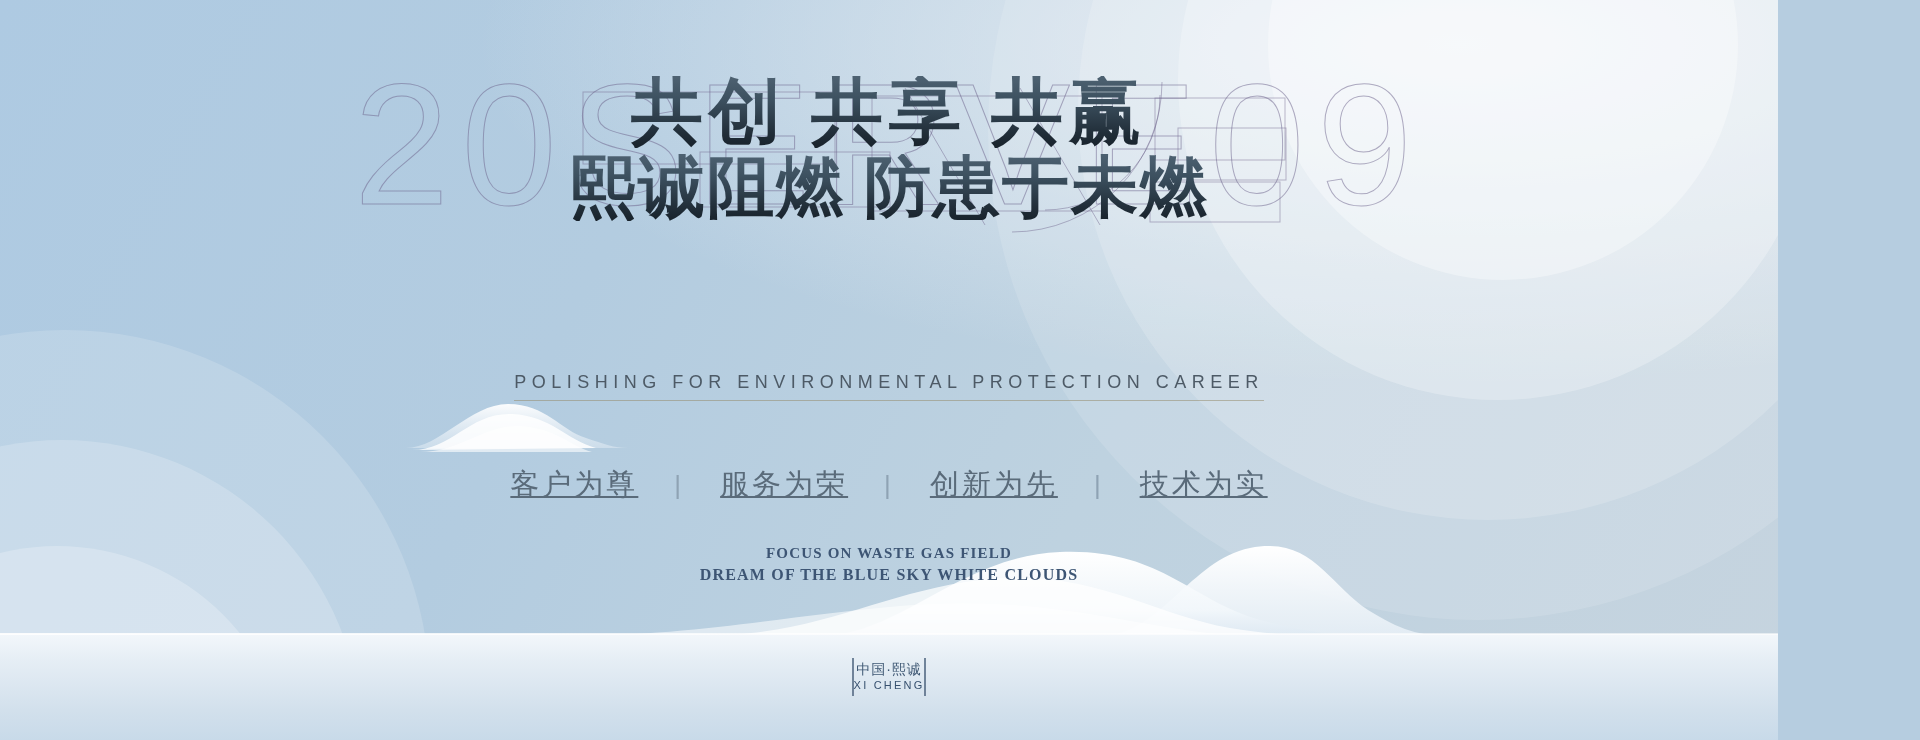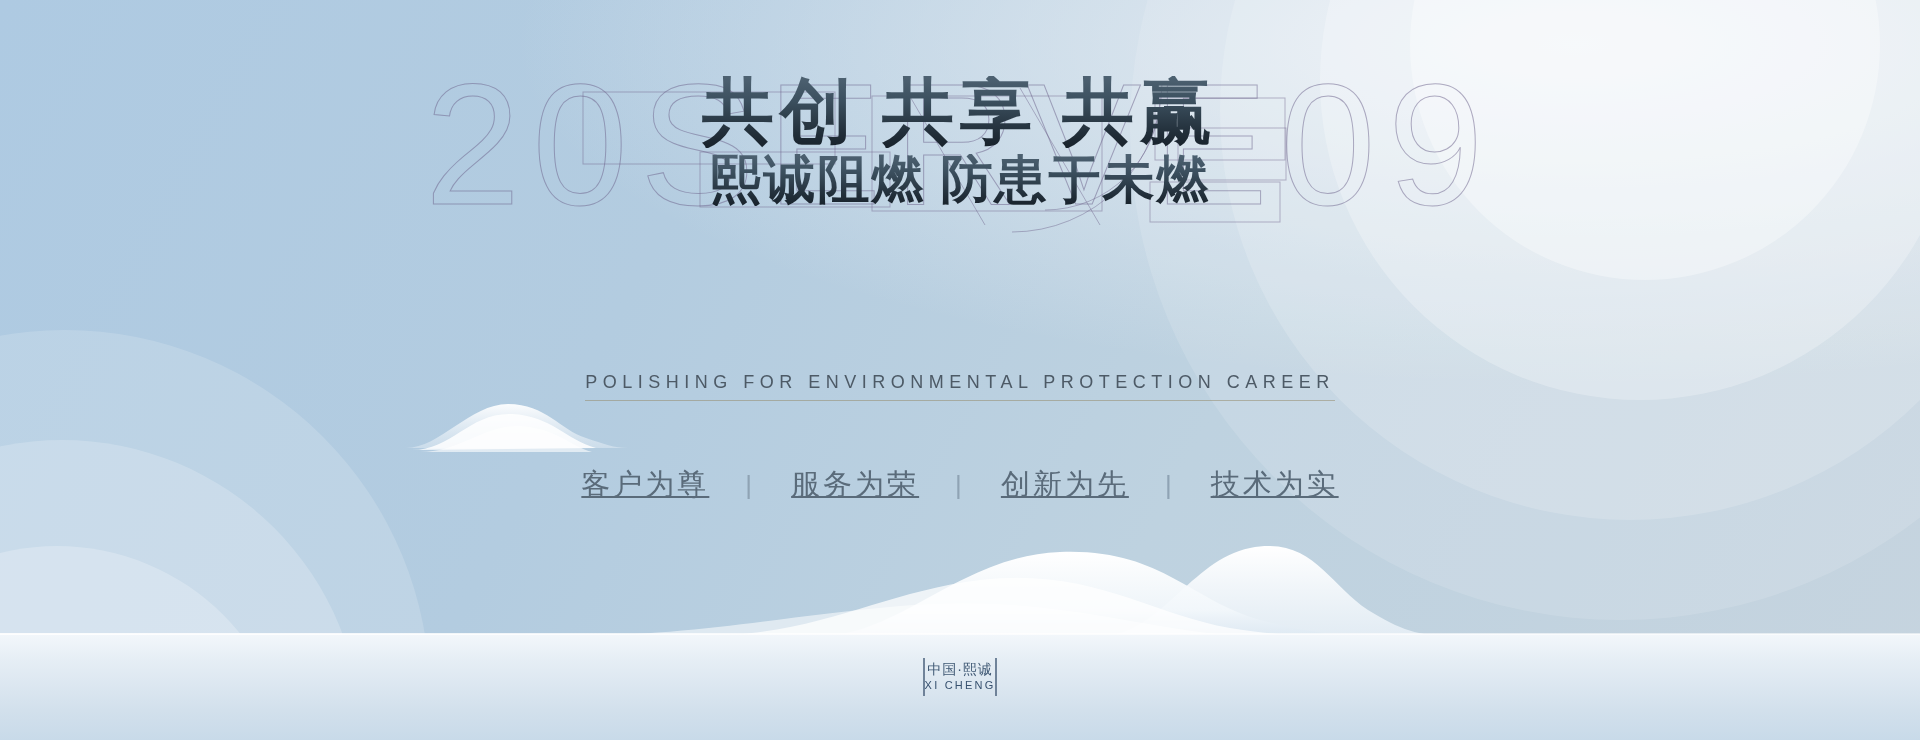--- a/index.html
+++ b/index.html
@@ -1,21 +1,21 @@
 <!DOCTYPE html>
 <html><head>
 <meta charset="utf-8">
 <style>
   html,body{margin:0;padding:0;}
   body{
     width:1920px;height:740px;overflow:hidden;
     font-family:"Liberation Sans","DejaVu Sans",sans-serif;
     background:#b6cde0;
   }
-  #stage{position:relative;width:1920px;height:740px;overflow:hidden;}
+  #stage{position:relative;width:1736px;height:740px;overflow:hidden;padding-left:42px;}
 
   
   .bg-base{
     position:absolute;inset:0;
     background:
       radial-gradient(120% 100% at 82% 6%, #e9eff5 0%, rgba(233,239,245,0) 46%),
       linear-gradient(118deg,#aecae2 0%, #b3cce0 34%, #bed2e0 62%, #c6d4df 100%);
   }
   
   .ground{
@@ -61,21 +61,21 @@
   .hl-line{
     font-family:"Liberation Serif","DejaVu Serif",serif;
     font-weight:700;
     line-height:1.0;
     background:linear-gradient(180deg,#4e6272 0%, #3c505f 34%, #222f3a 78%, #18222b 100%);
     -webkit-background-clip:text;background-clip:text;
     color:transparent;
     white-space:nowrap;
   }
   .hl-1{font-size:72px;letter-spacing:6px;}
-  .hl-2{font-size:52px;letter-spacing:2px;margin-top:6px;}
+  .hl-2{font-size:67px;letter-spacing:2px;margin-top:6px;}
 
   
   .tagline-wrap{
     position:absolute;left:0;right:0;top:372px;text-align:center;
   }
   .tagline{
     display:inline-block;
     font-size:18px;letter-spacing:5.5px;font-weight:400;
     color:#4d5a66;
     padding-bottom:7px;
@@ -199,20 +199,24 @@
   <div class="values">
     <span class="value-item">客户为尊</span>
     <span class="value-sep">|</span>
     <span class="value-item">服务为荣</span>
     <span class="value-sep">|</span>
     <span class="value-item">创新为先</span>
     <span class="value-sep">|</span>
     <span class="value-item">技术为实</span>
   </div>
 
+  <div class="subserif">
+    <div class="s1">FOCUS ON WASTE GAS FIELD</div>
+    <div class="s2">DREAM OF THE BLUE SKY WHITE CLOUDS</div>
+  </div>
 
   <div class="logo">
     <div class="logo-bar"></div>
     <div class="logo-text">
       <div class="logo-cn">中国·熙诚</div>
       <div class="logo-en">XI CHENG</div>
     </div>
     <div class="logo-bar"></div>
   </div>
 

